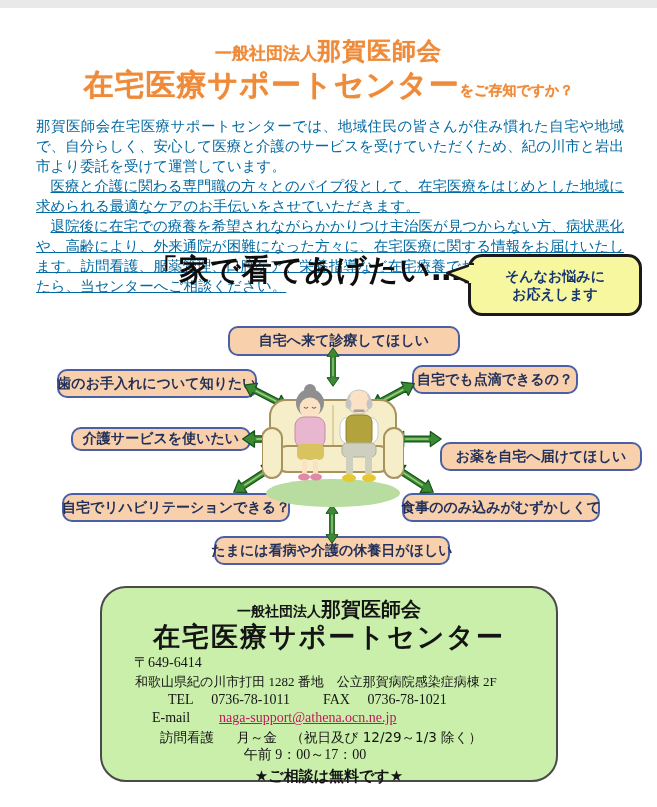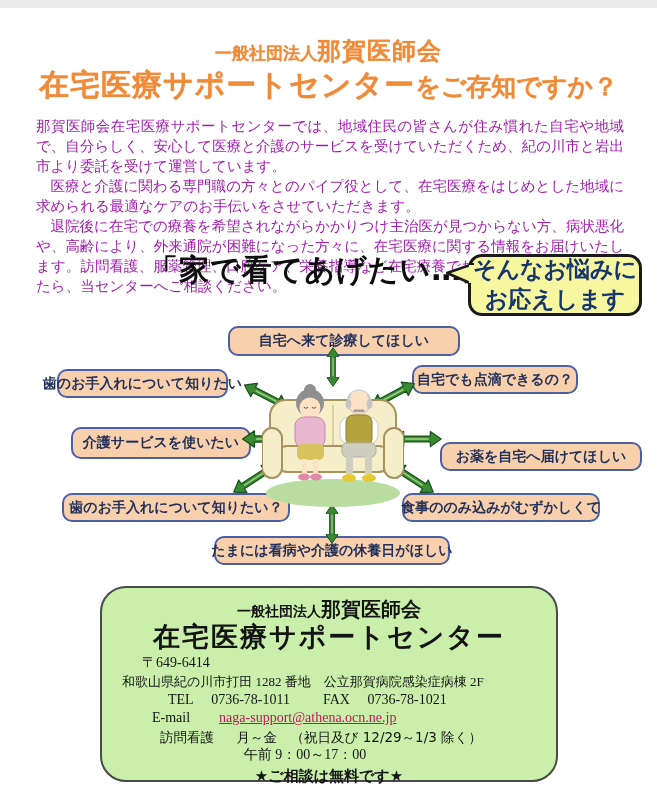--- a/index.html
+++ b/index.html
@@ -6,47 +6,47 @@
   .page{position:relative;width:657px;height:807px;background:#ffffff;margin:8px auto;
         font-family:"DejaVu Sans",sans-serif;overflow:hidden;}
 
   
   .header{position:absolute;top:28px;left:0;right:0;text-align:center;
           color:#ee8b3a;font-weight:bold;line-height:1.25;
           text-shadow:0 0 1px #f3a866;}
   .header .h-small{font-size:17px;}
   .header .h-large{font-size:24px;letter-spacing:1px;}
   .header .h-huge{font-size:30px;letter-spacing:1px;}
-  .header .h-mid{font-size:25px;}
+  .header .h-mid{font-size:14px;}
 
   
   .intro{position:absolute;top:108px;left:36px;width:588px;
-         font-size:14.5px;line-height:1.38;color:#a21caf;text-align:justify;}
+         font-size:14.5px;line-height:1.38;color:#0369a1;text-align:justify;}
   .intro p{margin:0;}
-  .intro p.ind{text-indent:1em;}
+  .intro p.ind{text-indent:1em;text-decoration:underline;}
 
   
   .quote{position:absolute;left:148px;top:244px;font-size:30px;font-weight:900;
          color:#0d0d0d;line-height:1.18;letter-spacing:1px;white-space:nowrap;}
 
   
   .callout{position:absolute;left:468px;top:246px;width:174px;height:62px;
            background:#f7f7a0;border:3px solid #1a1a1a;border-radius:14px;
            display:flex;flex-direction:column;justify-content:center;align-items:center;
-           font-size:23px;font-weight:bold;color:#16356e;line-height:1.3;box-sizing:border-box;}
+           font-size:14px;font-weight:bold;color:#16356e;line-height:1.3;box-sizing:border-box;}
   .callout .tail{position:absolute;left:-25px;top:6px;}
 
   
   .bubble{position:absolute;background:#f9d0ac;border:2px solid #4a5fa5;border-radius:10px;
           display:flex;align-items:center;justify-content:center;
           font-size:14px;font-weight:bold;color:#23305a;white-space:nowrap;box-sizing:border-box;}
   .b0{left:228px;top:318px;width:232px;height:30px;}
-  .b1{left:57px; top:361px;width:171px;height:29px;}
+  .b1{left:57px; top:361px;width:200px;height:29px;}
   .b2{left:412px;top:357px;width:166px;height:29px;border-radius:10px;}
-  .b3{left:71px; top:419px;width:180px;height:32px;}
+  .b3{left:71px; top:419px;width:180px;height:24px;}
   .b4{left:440px;top:434px;width:202px;height:29px;}
   .b5{left:62px; top:485px;width:228px;height:29px;}
   .b6{left:402px;top:485px;width:198px;height:29px;}
   .b7{left:214px;top:528px;width:236px;height:29px;justify-content:center;}
 
   
   .arrow{position:absolute;}
   .arrow svg{display:block;width:100%;height:100%;}
   .a-top   {left:313px;top:350px;width:40px;height:18px;transform:rotate(90deg);}
   .a-bottom{left:312px;top:507px;width:40px;height:18px;transform:rotate(90deg);}
@@ -63,22 +63,22 @@
   
   .contact{position:absolute;left:100px;top:578px;width:458px;height:196px;
            background:#c9efab;border:2px solid #4a4a4a;border-radius:26px;
            color:#141414;box-sizing:border-box;text-align:center;}
   .c-org{margin-top:8px;font-size:14px;font-weight:bold;}
   .c-org .c-org-large{font-size:20px;}
   .c-name{font-size:27px;font-weight:bold;letter-spacing:2px;line-height:1.05;}
   .c-body{font-family:"Liberation Serif","DejaVu Sans",serif;
           font-size:14px;line-height:1.34;text-align:left;margin-top:3px;}
   .c-line{white-space:nowrap;}
-  .c-postal {padding-left:40px;}
-  .c-address{padding-left:20px;font-size:13px;}
+  .c-postal {padding-left:32px;}
+  .c-address{padding-left:33px;font-size:13px;}
   .c-telfax {padding-left:66px;}
   .c-email  {padding-left:50px;}
   .c-hours  {padding-left:58px;font-family:"DejaVu Sans",sans-serif;font-size:13.5px;}
   .c-time   {text-align:center;padding-right:48px;}
   .c-free   {text-align:center;font-family:"DejaVu Sans",sans-serif;font-weight:bold;font-size:15px;margin-top:1px;}
   .email-link{text-decoration:underline;color:#be185d;cursor:pointer;}
   .lbl-gap{display:inline-block;min-width:14px;}
 </style>
 </head>
 <body>
@@ -118,21 +118,21 @@
   <div class="bubble b2">
       <span>自宅でも点滴できるの？</span>
     </div>
   <div class="bubble b3">
       <span>介護サービスを使いたい</span>
     </div>
   <div class="bubble b4">
       <span>お薬を自宅へ届けてほしい</span>
     </div>
   <div class="bubble b5">
-      <span>歯のお手入れについて知りたい？</span>
+      <span>自宅でリハビリテーションできる？</span>
     </div>
   <div class="bubble b6">
       <span>食事ののみ込みがむずかしくて</span>
     </div>
   <div class="bubble b7">
       <span>たまには看病や介護の休養日がほしい</span>
     </div>
 
   <div class="arrow a-top">
       <svg viewBox="0 0 60 22">

